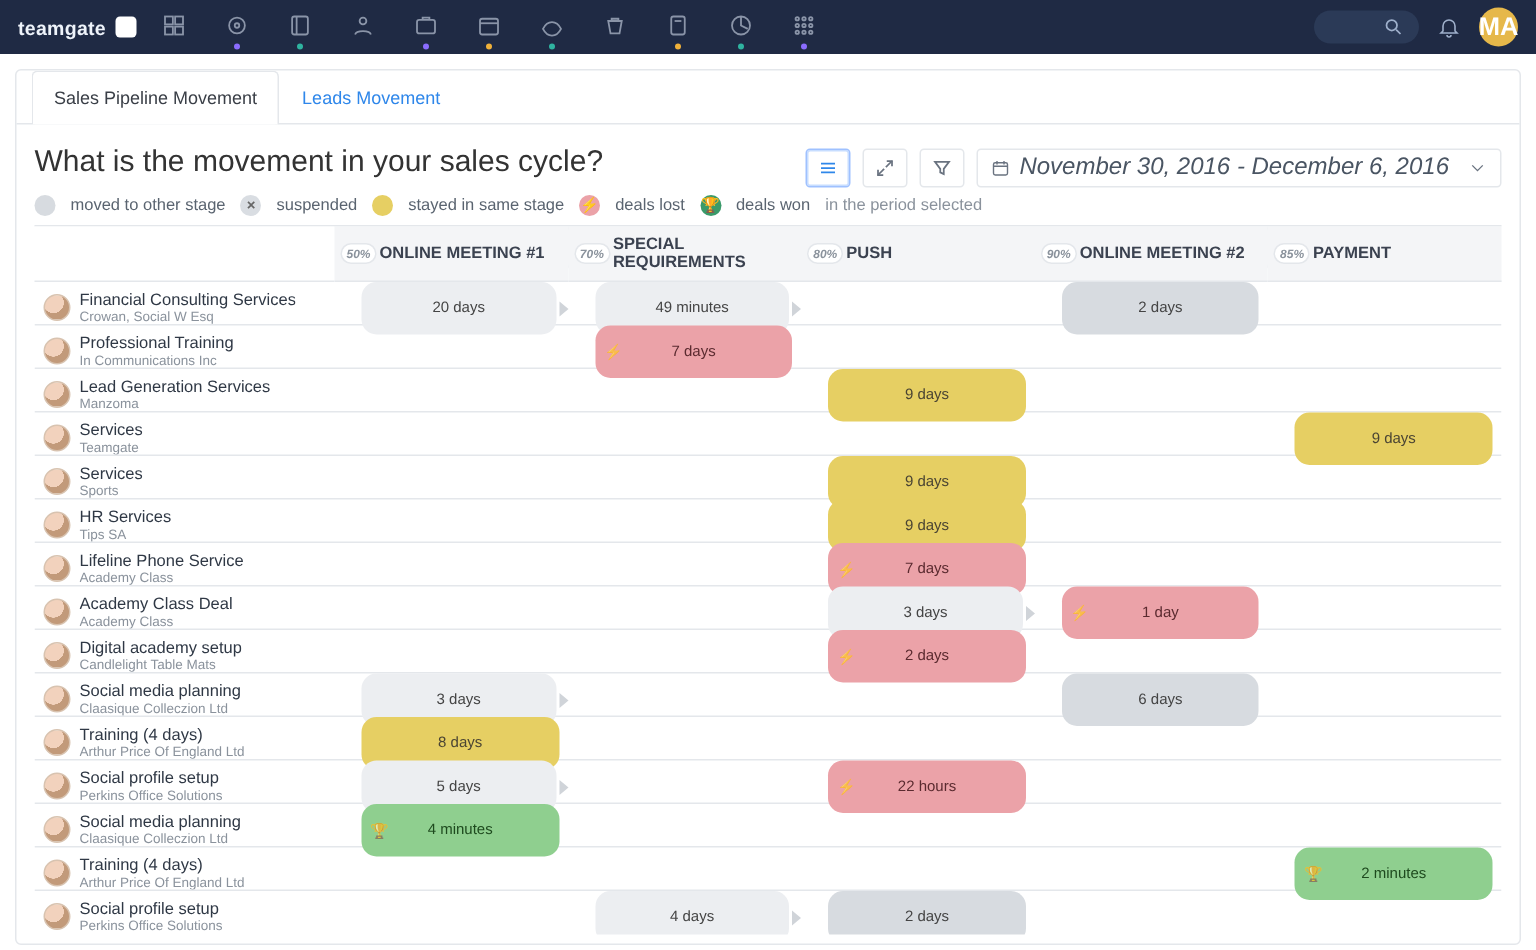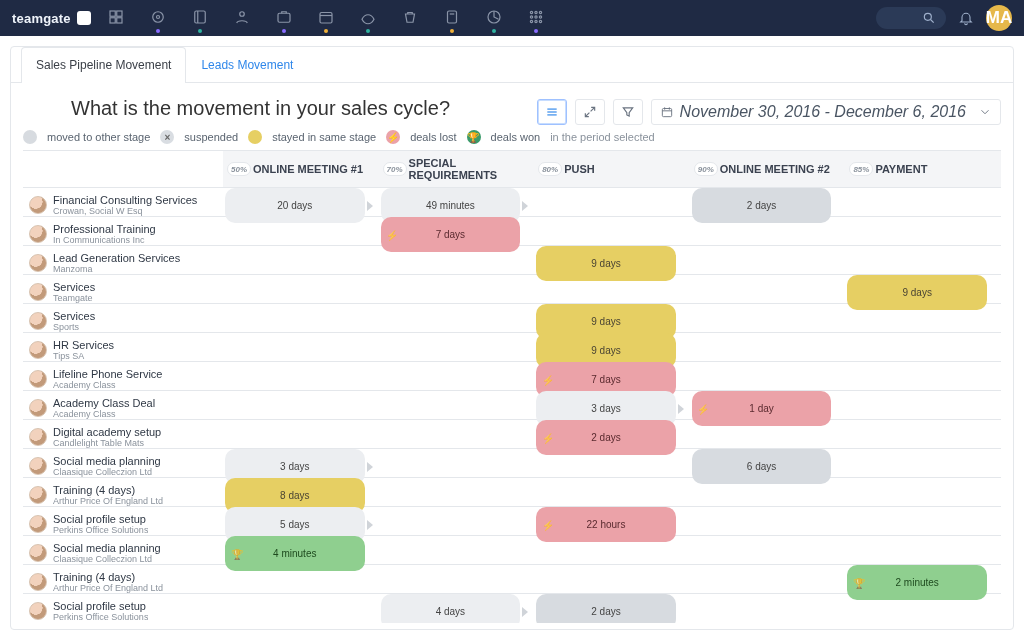--- a/index.html
+++ b/index.html
@@ -38,21 +38,21 @@
   .bell svg{width:16px;height:16px;fill:none;stroke:#9fb0cb;stroke-width:1.6;}
   .avatar{width:26px;height:26px;border-radius:50%;background:#e6b84a;color:#fff;display:flex;align-items:center;justify-content:center;font-size:17px;font-weight:600;}
 
   
   .card{margin:10px 10px 0 10px;border:1px solid var(--border);border-radius:4px;}
   .tabs{display:flex;gap:0;padding:0 10px;border-bottom:1px solid var(--border);}
   .tab{padding:10px 14px;font-size:12px;color:var(--blue);border:1px solid transparent;border-bottom:none;cursor:pointer;}
   .tab.active{color:var(--text);background:#fff;border-color:var(--border);border-radius:4px 4px 0 0;margin-bottom:-1px;}
 
   .cardbody{padding:10px 12px 6px 12px;}
-  .headrow{display:flex;align-items:center;gap:21px;margin-left:48px;}
+  .headrow{display:flex;align-items:center;gap:21px;}
   .title{font-size:20px;color:#333;margin:4px 0 10px 0;flex:1;}
   .toolbar{display:flex;align-items:center;gap:8px;}
   .tbtn{height:26px;min-width:30px;border:1px solid var(--border);border-radius:3px;display:flex;align-items:center;justify-content:center;background:#fff;color:#6a7380;cursor:pointer;}
   .tbtn.active{border-color:#9fc1ff;box-shadow:inset 0 0 0 1px #c7ddff;color:var(--blue);}
   .tbtn svg{width:14px;height:14px;fill:none;stroke:currentColor;stroke-width:2;}
   .daterange{height:26px;border:1px solid var(--border);border-radius:3px;display:flex;align-items:center;gap:6px;padding:0 8px;color:#4a5563;font-size:16px;cursor:pointer;font-style:italic;}
   .daterange svg{width:14px;height:14px;fill:none;stroke:#6a7380;stroke-width:1.6;}
   .daterange .chev{margin-left:6px;}
 
   .legend{display:flex;align-items:center;gap:10px;flex-wrap:wrap;font-size:11px;color:#5a6470;margin-bottom:6px;}
@@ -80,21 +80,21 @@
   .rows{max-height:447px;overflow:hidden;}
   .row{display:grid;grid-template-columns:200px repeat(5,1fr);align-items:center;border-bottom:1px solid var(--border);height:29px;}
   .row:last-child{border-bottom:none;}
   .dealcell{display:flex;align-items:center;gap:6px;padding:2px 6px;}
   .av{width:18px;height:18px;border-radius:50%;background:radial-gradient(circle at 35% 30%, #f2d2bd 0 45%, #c29a7a 46% 100%);border:1px solid #d8c3b0;flex:0 0 auto;}
   .dealtext{display:flex;flex-direction:column;line-height:1.05;overflow:hidden;}
   .dealtext .name{font-size:11px;color:#2f3845;white-space:nowrap;overflow:hidden;text-overflow:ellipsis;}
   .dealtext .org{font-size:9px;color:var(--muted);white-space:nowrap;overflow:hidden;text-overflow:ellipsis;}
 
   .slot{position:relative;height:100%;display:flex;align-items:center;}
-  .pill{height:35px;border-radius:10px;display:flex;align-items:center;justify-content:center;font-size:10px;color:#444;padding:0 8px;min-width:44px;position:relative;margin:0 6px 0 2px;}
+  .pill{height:35px;border-radius:10px;display:flex;align-items:center;justify-content:center;font-size:10px;color:#444;padding:0 8px;min-width:44px;position:relative;margin:0 6px 0 18px;}
   .pill.full{width:calc(100% - 16px);}
   .pill.grey{background:var(--pill-grey);}
   .pill.grey2{background:var(--pill-grey2);} 
   .pill.yellow{background:var(--pill-yellow);color:#4a4433;}
   .pill.pink{background:var(--pill-pink);color:#5a2a2f;}
   .pill.green{background:var(--pill-green);color:#1e4a1e;}
   .pill .glyph{position:absolute;left:6px;top:50%;transform:translateY(-50%);font-size:10px;opacity:.7;}
   .caret{width:0;height:0;border-top:5px solid transparent;border-bottom:5px solid transparent;border-left:6px solid var(--caret);margin-left:-4px;}
 
 </style>

